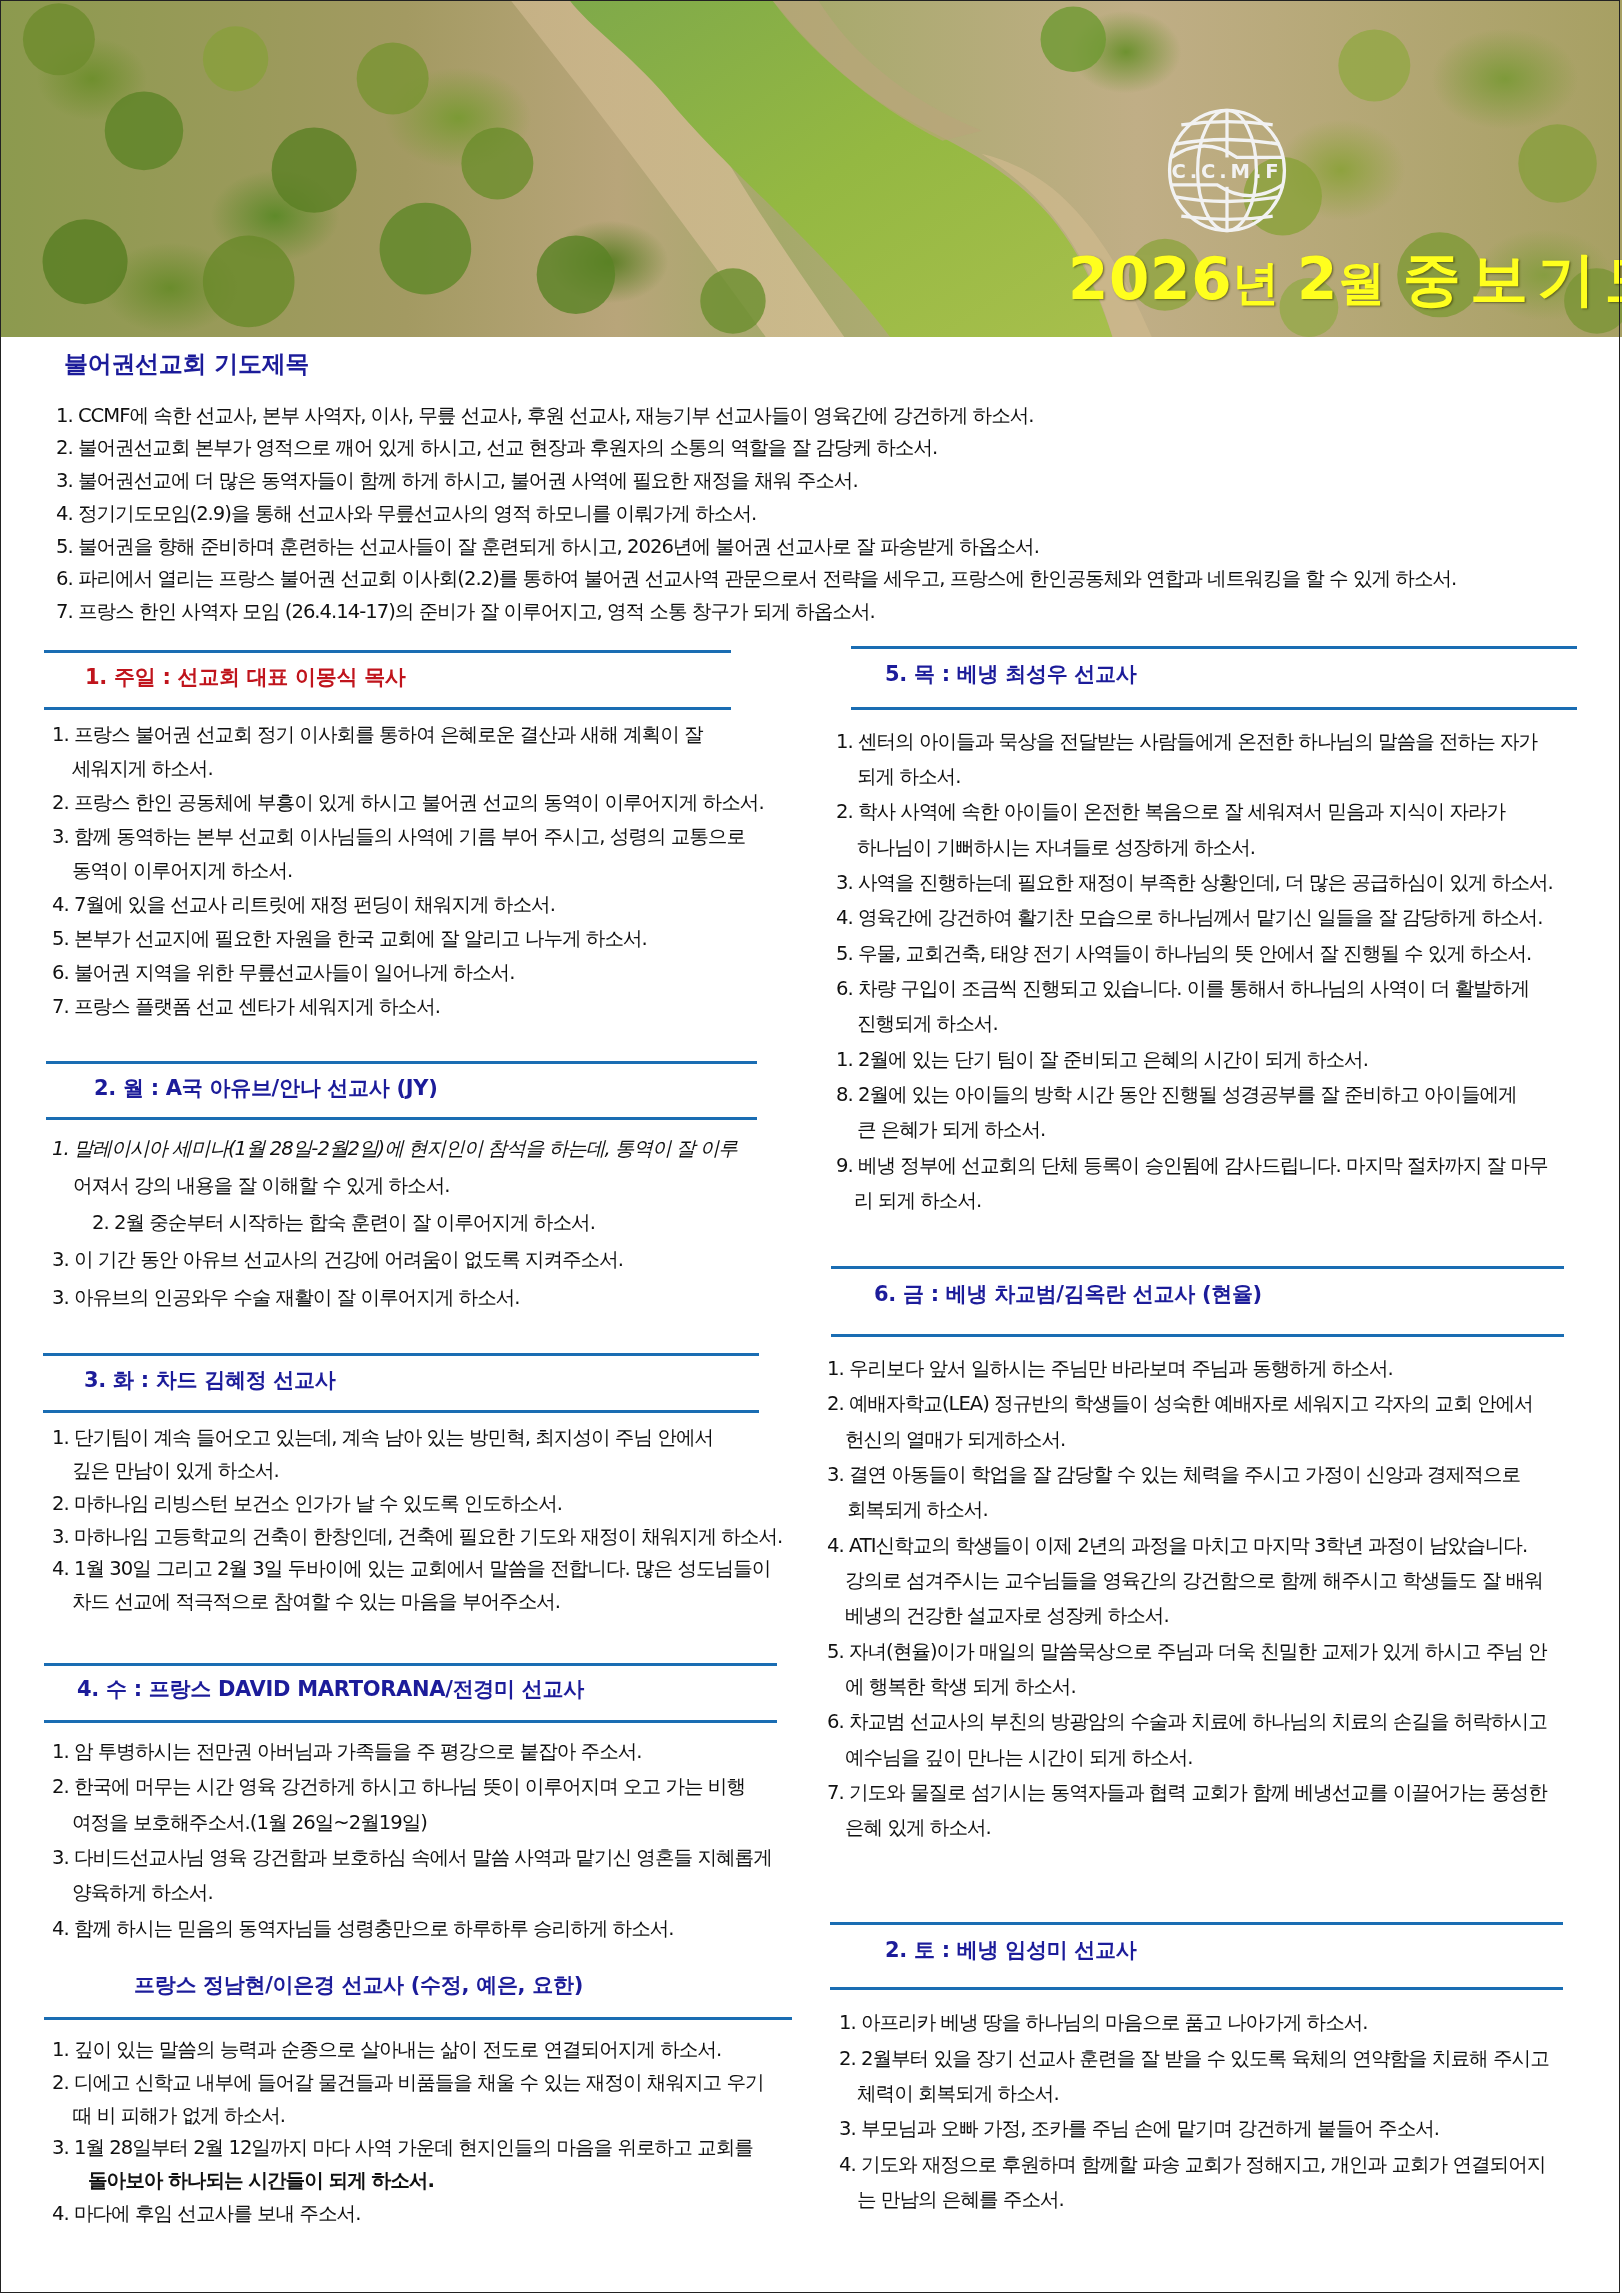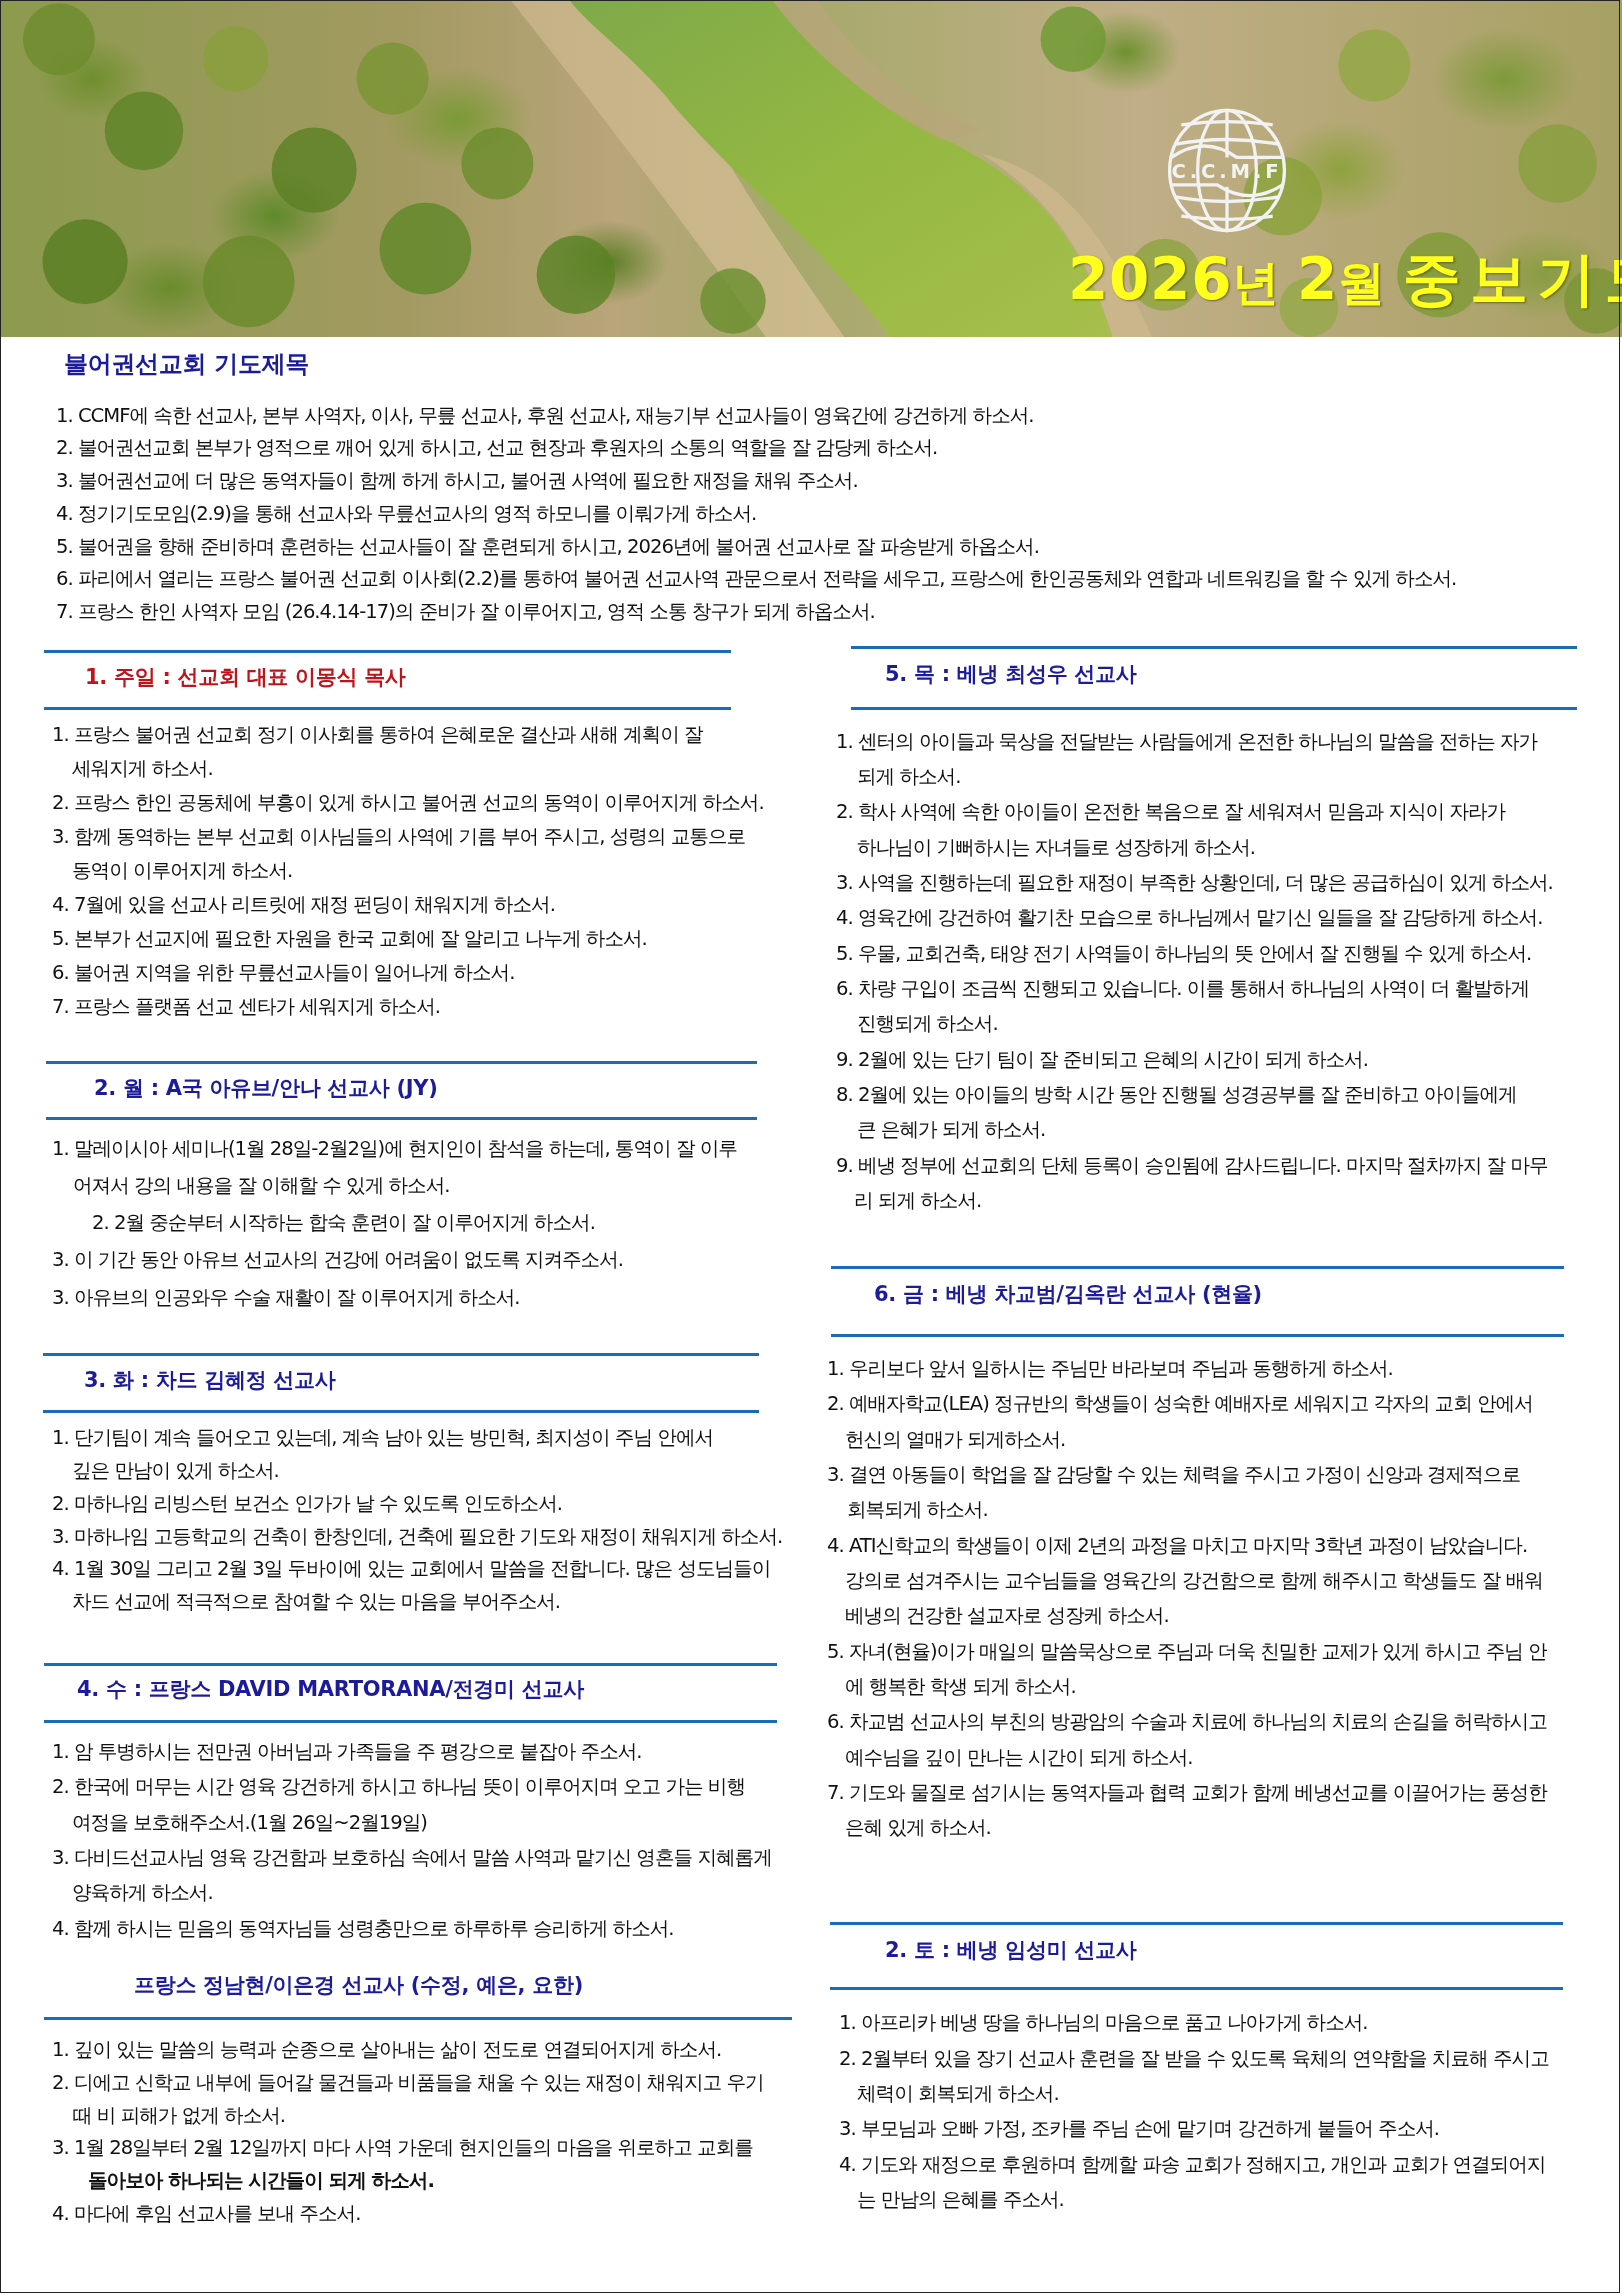--- a/index.html
+++ b/index.html
@@ -152,21 +152,21 @@
 <div class="line" style="left:52px; top:827px;">3. 함께 동역하는 본부 선교회 이사님들의 사역에 기름 부어 주시고, 성령의 교통으로</div>
 <div class="line" style="left:72px; top:861px;">동역이 이루어지게 하소서.</div>
 <div class="line" style="left:52px; top:895px;">4. 7월에 있을 선교사 리트릿에 재정 펀딩이 채워지게 하소서.</div>
 <div class="line" style="left:52px; top:929px;">5. 본부가 선교지에 필요한 자원을 한국 교회에 잘 알리고 나누게 하소서.</div>
 <div class="line" style="left:52px; top:963px;">6. 불어권 지역을 위한 무릎선교사들이 일어나게 하소서.</div>
 <div class="line" style="left:52px; top:997px;">7. 프랑스 플랫폼 선교 센타가 세워지게 하소서.</div>
 
 <div class="rule" style="left:46px; top:1061px; width:711px;"></div>
 <div class="h-sec" style="left:94px; top:1078px;">2. 월 :  A국  아유브/안나 선교사 (JY)</div>
 <div class="rule" style="left:46px; top:1117px; width:711px;"></div>
-<div class="line" style="left:52px; top:1139px;">1.  말레이시아 세미나(1월 28일-2월2일)에 현지인이 참석을 하는데, 통역이 잘 이루</div>
+<div class="line" style="left:52px; top:1139px;font-style:italic;">1.  말레이시아 세미나(1월 28일-2월2일)에 현지인이 참석을 하는데, 통역이 잘 이루</div>
 <div class="line" style="left:73px; top:1176px;">어져서 강의 내용을 잘 이해할 수 있게 하소서.</div>
 <div class="line" style="left:52px; top:1213px;margin-left:40px;">2. 2월 중순부터 시작하는 합숙 훈련이 잘 이루어지게 하소서.</div>
 <div class="line" style="left:52px; top:1250px;">3. 이 기간 동안 아유브 선교사의 건강에 어려움이 없도록 지켜주소서.</div>
 <div class="line" style="left:52px; top:1288px;">3. 아유브의 인공와우 수술 재활이 잘 이루어지게 하소서.</div>
 
 <div class="rule" style="left:43px; top:1353px; width:716px;"></div>
 <div class="h-sec" style="left:84px; top:1370px;">3. 화 : 차드 김혜정 선교사</div>
 <div class="rule" style="left:43px; top:1410px; width:716px;"></div>
 <div class="line" style="left:52px; top:1428px;">1. 단기팀이 계속 들어오고 있는데, 계속 남아 있는 방민혁, 최지성이 주님 안에서</div>
 <div class="line" style="left:72px; top:1461px;">깊은 만남이 있게 하소서.</div>
@@ -199,21 +199,21 @@
 <div class="rule" style="left:851px; top:707px; width:726px;"></div>
 <div class="line" style="left:836px; top:732px;">1. 센터의 아이들과 묵상을 전달받는 사람들에게 온전한 하나님의 말씀을 전하는 자가</div>
 <div class="line" style="left:857px; top:767px;">되게 하소서.</div>
 <div class="line" style="left:836px; top:802px;">2.  학사 사역에 속한 아이들이 온전한 복음으로 잘 세워져서 믿음과 지식이 자라가</div>
 <div class="line" style="left:857px; top:838px;">하나님이 기뻐하시는 자녀들로 성장하게 하소서.</div>
 <div class="line" style="left:836px; top:873px;">3.  사역을 진행하는데 필요한 재정이 부족한 상황인데, 더 많은 공급하심이 있게 하소서.</div>
 <div class="line" style="left:836px; top:908px;">4.  영육간에 강건하여 활기찬 모습으로 하나님께서 맡기신 일들을 잘 감당하게 하소서.</div>
 <div class="line" style="left:836px; top:944px;">5.  우물, 교회건축, 태양 전기 사역들이 하나님의 뜻 안에서 잘 진행될 수 있게 하소서.</div>
 <div class="line" style="left:836px; top:979px;">6.  차량 구입이 조금씩 진행되고 있습니다. 이를 통해서 하나님의 사역이 더 활발하게</div>
 <div class="line" style="left:857px; top:1014px;">진행되게 하소서.</div>
-<div class="line" style="left:836px; top:1050px;">9.  2월에 있는 단기 팀이 잘 준비되고 은혜의 시간이 되게 하소서.</div>
+<div class="line" style="left:836px; top:1050px;">1.  2월에 있는 단기 팀이 잘 준비되고 은혜의 시간이 되게 하소서.</div>
 <div class="line" style="left:836px; top:1085px;">8.  2월에 있는 아이들의 방학 시간 동안 진행될 성경공부를 잘 준비하고 아이들에게</div>
 <div class="line" style="left:857px; top:1120px;">큰 은혜가 되게 하소서.</div>
 <div class="line" style="left:836px; top:1156px;">9. 베냉 정부에 선교회의 단체 등록이 승인됨에 감사드립니다. 마지막 절차까지 잘 마무</div>
 <div class="line" style="left:854px; top:1191px;">리 되게 하소서.</div>
 
 <div class="rule" style="left:831px; top:1266px; width:733px;"></div>
 <div class="h-sec" style="left:874px; top:1284px;">6. 금 : 베냉 차교범/김옥란 선교사 (현율)</div>
 <div class="rule" style="left:831px; top:1334px; width:733px;"></div>
 <div class="line" style="left:827px; top:1359px;">1. 우리보다 앞서 일하시는 주님만 바라보며 주님과 동행하게 하소서.</div>
 <div class="line" style="left:827px; top:1394px;">2. 예배자학교(LEA) 정규반의 학생들이 성숙한 예배자로 세워지고 각자의 교회 안에서</div>

